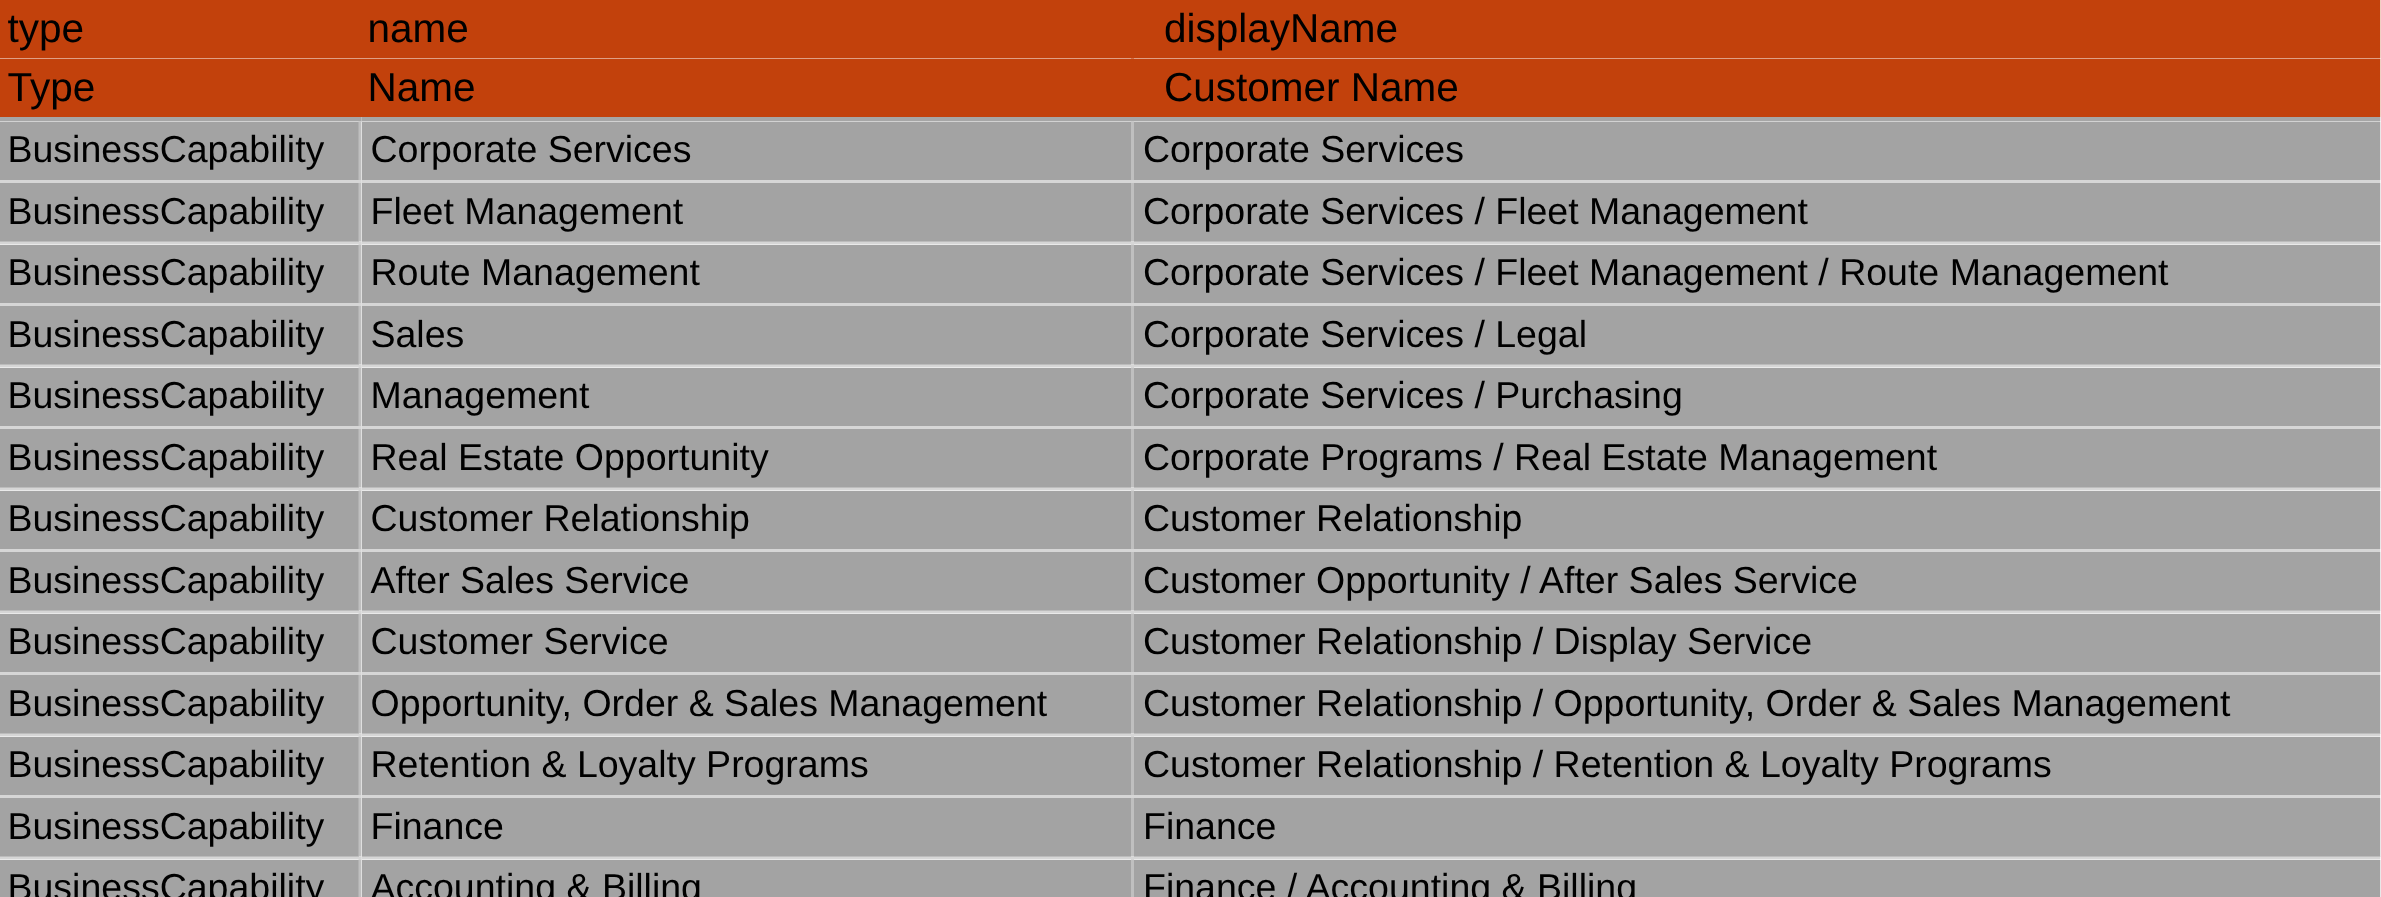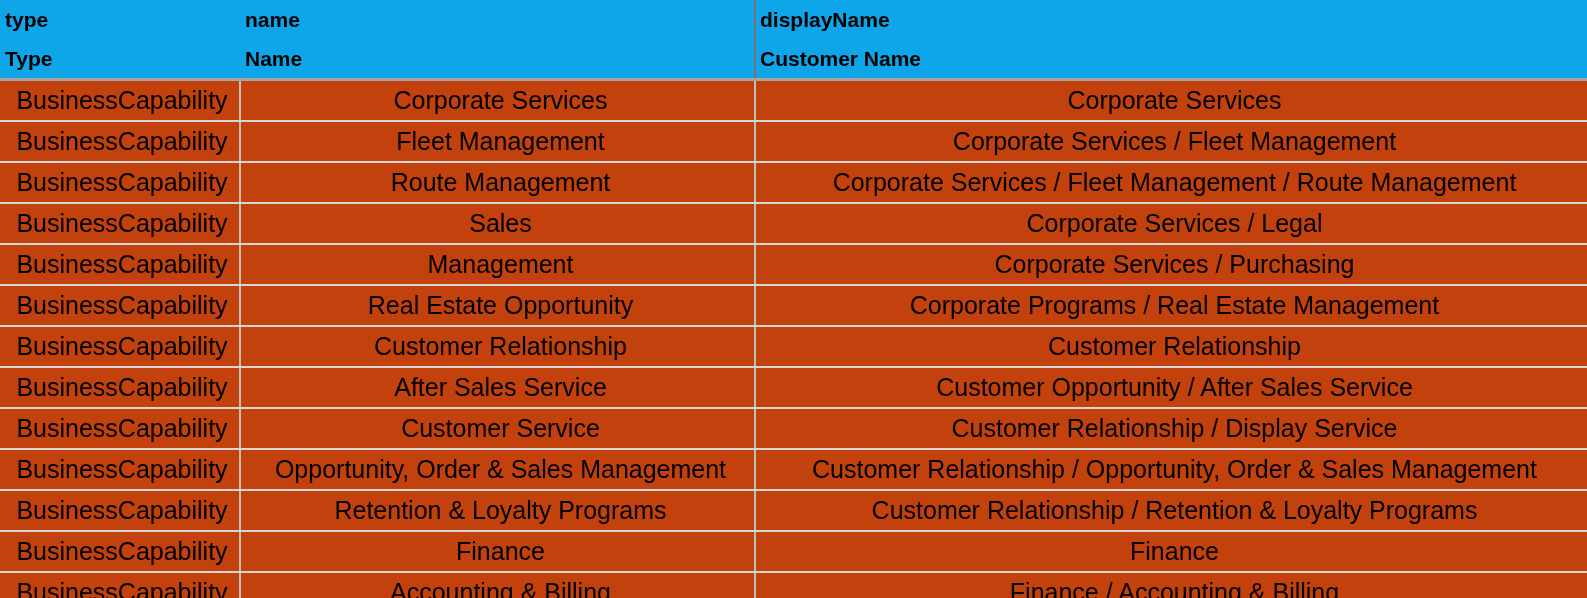--- a/index.html
+++ b/index.html
@@ -26,49 +26,49 @@
     table-layout: fixed;
     width: 1587px;
   }
 
   table.grid col.c-type { width: 240px; }
   table.grid col.c-name { width: 515px; }
   table.grid col.c-disp { width: 832px; }
 
   
   thead tr.hdr th {
-    background: #0ea5e9;
+    background: #c2410c;
     color: #000000;
-    font-weight: bold;
-    font-size: 21px;
+    font-weight: normal;
+    font-size: 27px;
     line-height: 1;
     text-align: left;
     vertical-align: middle;
     height: 39px;
     padding: 0 0 0 5px;
     border: none;
     white-space: nowrap;
     overflow: hidden;
   }
   thead tr.hdr th.sep-left {
-    border-left: 2px solid #737373;
-    padding-left: 4px;
+    border-left: 2px solid #c2410c;
+    padding-left: 20px;
   }
   thead tr.hdr-2 th {
     border-bottom: 3px solid #a6a6a6;
   }
 
   
   tbody tr.row td {
-    background: #c2410c;
+    background: #a3a3a3;
     color: #000000;
     font-weight: normal;
     font-size: 25px;
     line-height: 1;
-    text-align: center;
+    text-align: left;
     vertical-align: middle;
     height: 39px;
     padding: 0 0 0 5px;
     border-bottom: 2px solid #d6d6d6;
     white-space: nowrap;
     overflow: hidden;
   }
   tbody tr.row td.col-name {
     border-left: 2px solid #bfbfbf;
     padding-left: 6px;

